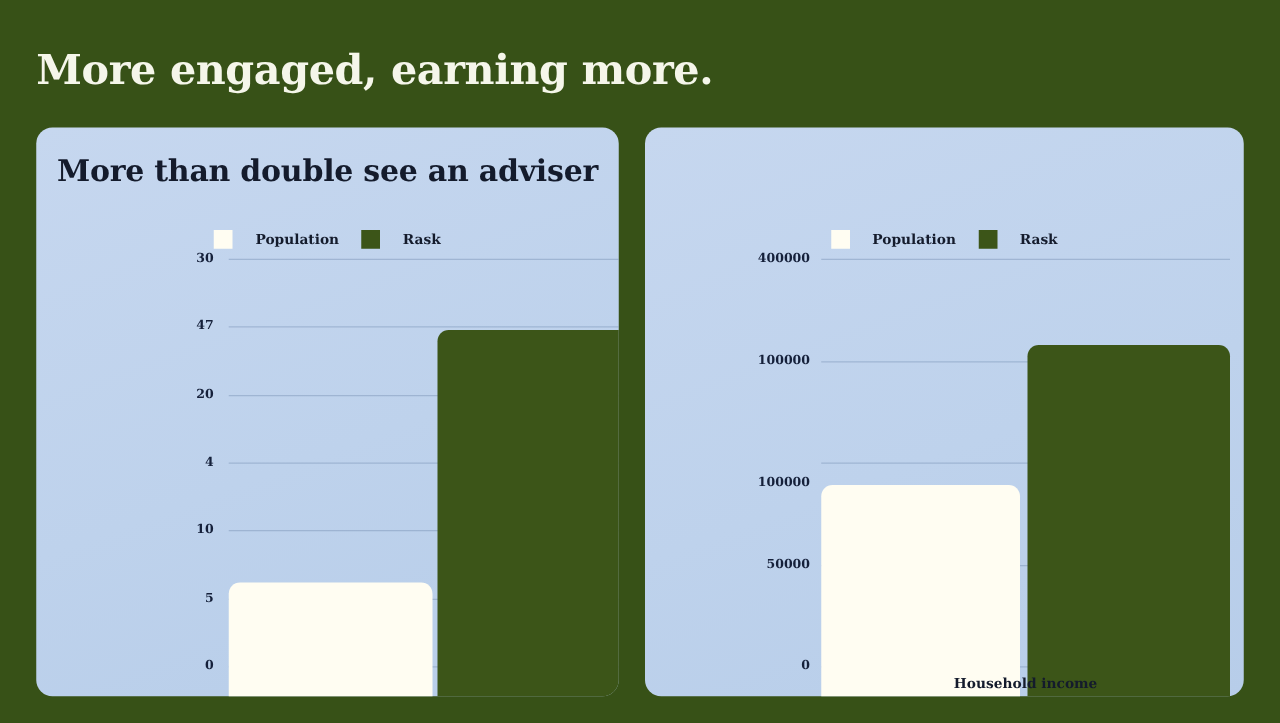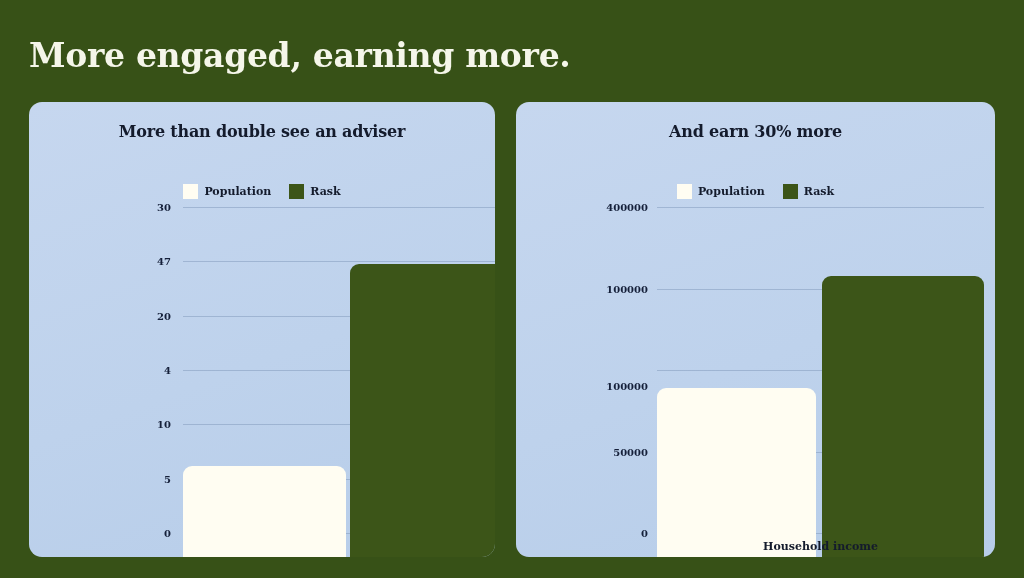--- a/index.html
+++ b/index.html
@@ -51,42 +51,42 @@
   .card.left  { left: 29px;  width: 466px; }
   .card.right { left: 516px; width: 479px; }
 
   .card-title {
     position: absolute;
     top: 20px;
     left: 0;
     width: 100%;
     text-align: center;
     font-family: "DejaVu Serif", serif;
-    font-size: 16px;
+    font-size: 24px;
     font-weight: 700;
     color: #141b2c;
     letter-spacing: -0.2px;
     white-space: nowrap;
   }
 
   
   .legend {
     position: absolute;
     top: 82px;
     left: 0;
     width: 100%;
     display: flex;
     justify-content: center;
     align-items: center;
     gap: 18px;
   }
   .legend-item {
     display: flex;
     align-items: center;
-    gap: 6px;
+    gap: 18px;
   }
   .legend-swatch {
     width: 15px;
     height: 15px;
     display: block;
   }
   .legend-swatch.pop  { background: #fffdf2; }
   .legend-swatch.rask { background: #3c5518; }
   .legend-label {
     font-family: "DejaVu Serif", serif;
@@ -200,21 +200,20 @@
       <div class="plot-inner">
 
         <div class="bar pop" style="left:0px;   width:163px; height:40%;"></div>
         <div class="bar rask" style="left:167px; width:161px; height:86.7%;"></div>
       </div>
 
     </div>
   </div>
 
   <div class="card right">
-    <div class="card-title">And earn 30% more</div>
 
     <div class="legend">
       <div class="legend-item">
         <span class="legend-swatch pop"></span>
         <span class="legend-label">Population</span>
       </div>
       <div class="legend-item">
         <span class="legend-swatch rask"></span>
         <span class="legend-label">Rask</span>
       </div>

